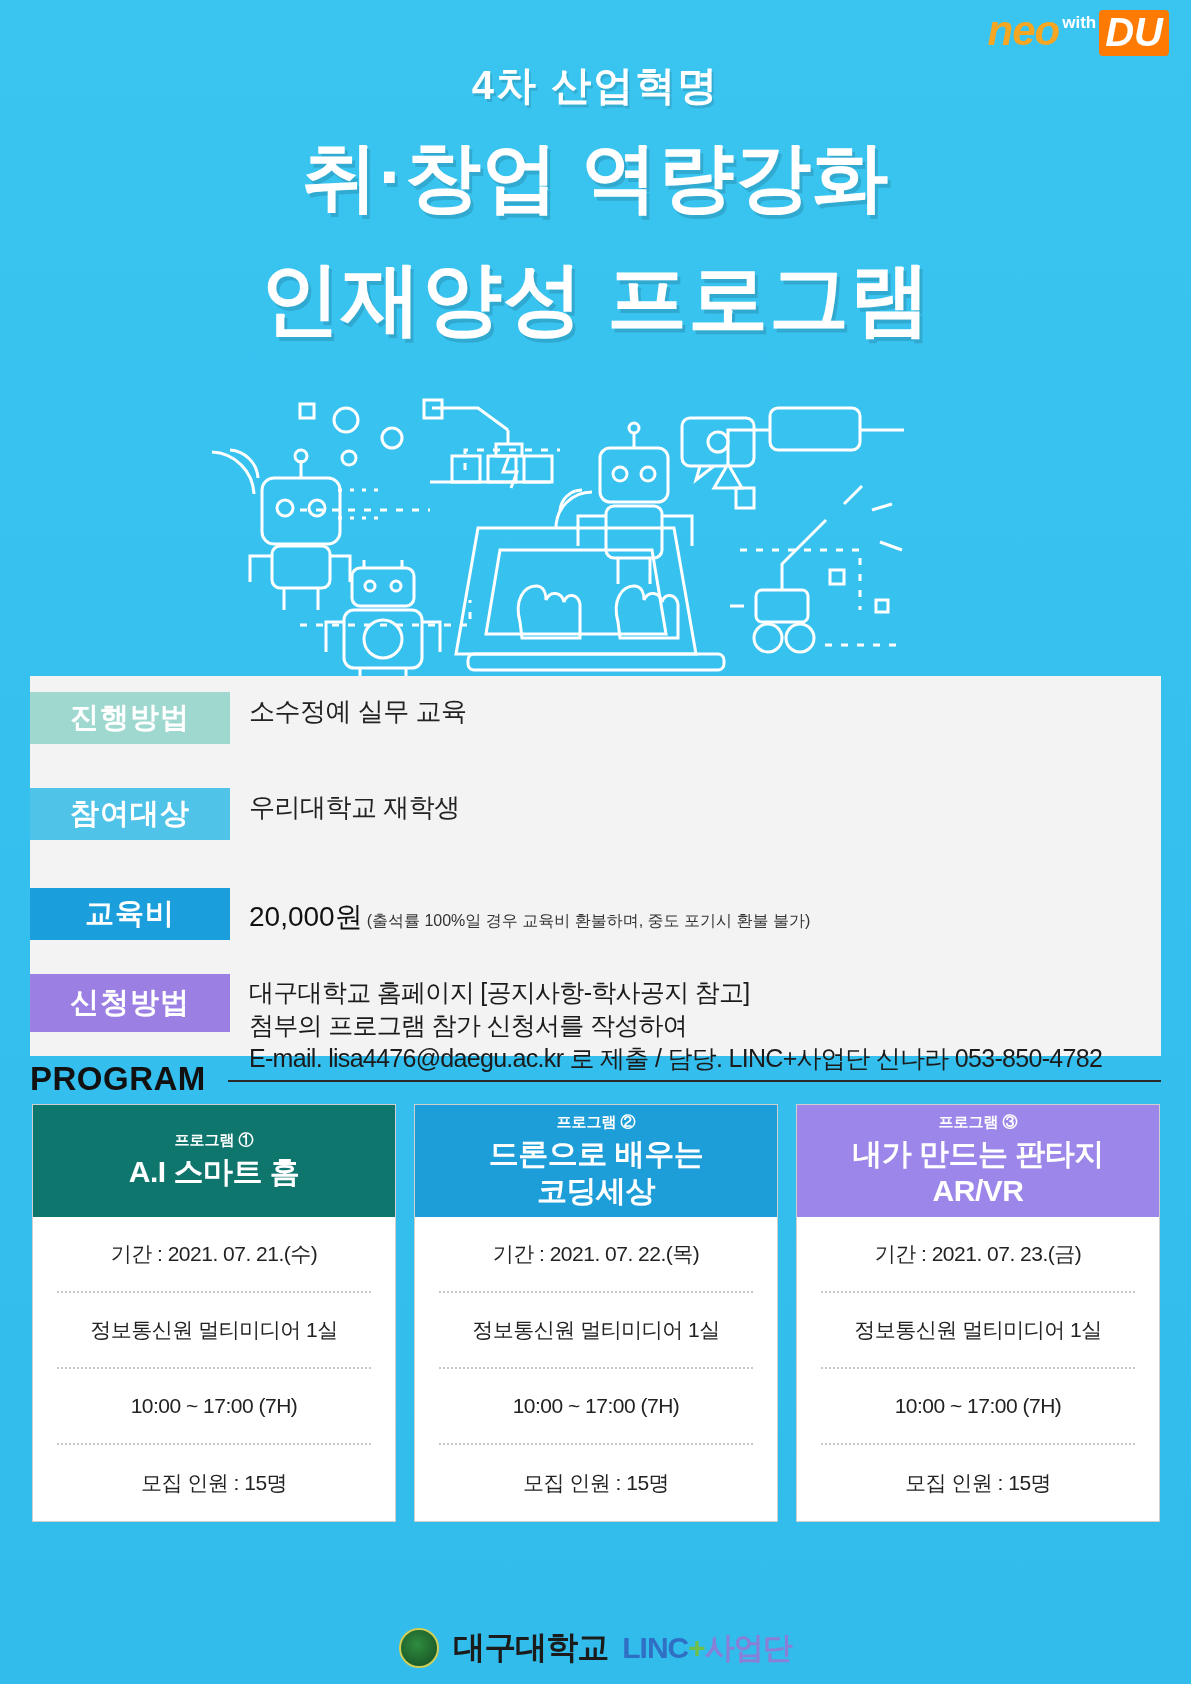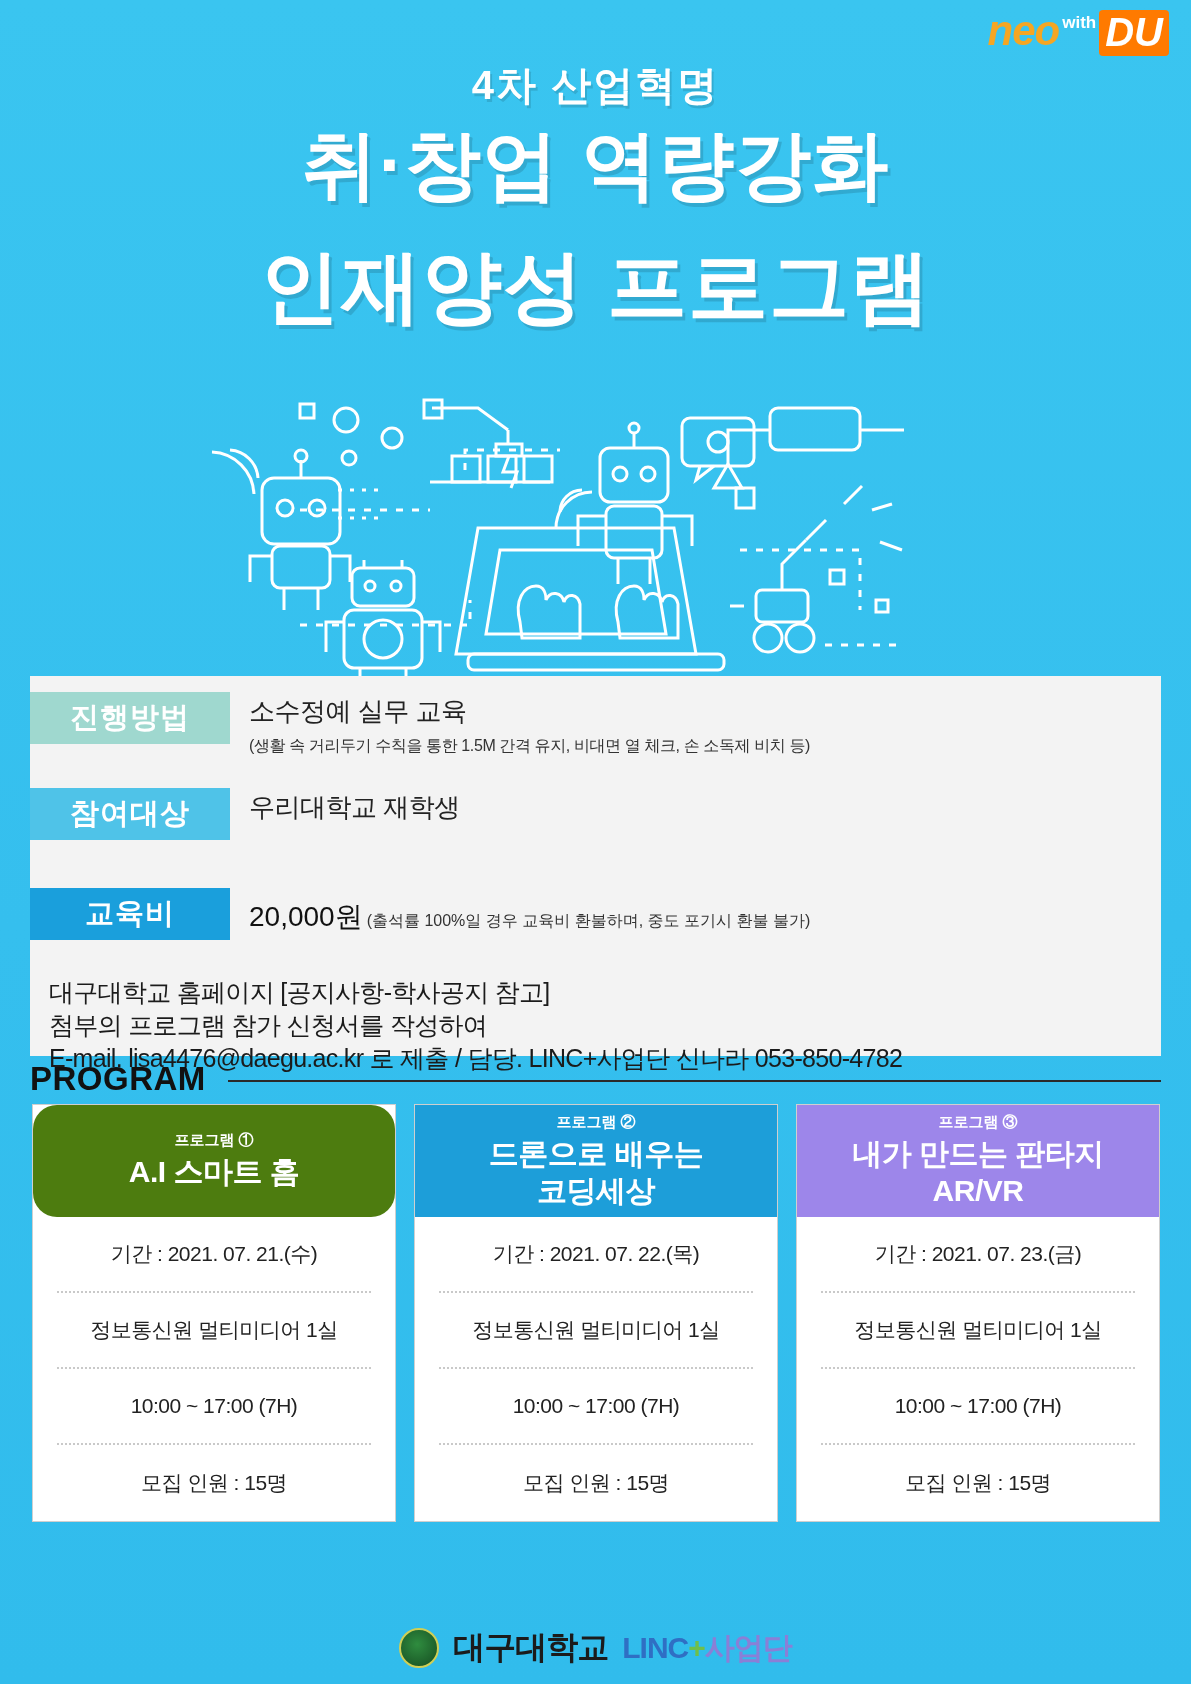--- a/index.html
+++ b/index.html
@@ -61,21 +61,21 @@
     font-weight: 800;
   }
   .headline .sub {
     font-size: 40px;
     letter-spacing: 2px;
     text-shadow: 2px 3px 0 rgba(0,0,0,0.12);
   }
   .headline .line1 {
     font-size: 76px;
     letter-spacing: 1px;
-    margin-top: 2px;
+    margin-top: 14px;
     text-shadow: 3px 4px 0 rgba(0,0,0,0.13);
   }
   .headline .line2 {
     font-size: 80px;
     letter-spacing: 1px;
     margin-top: 16px;
     text-shadow: 3px 4px 0 rgba(0,0,0,0.13);
   }
 
   
@@ -182,21 +182,21 @@
     flex-direction: column;
   }
   .card-head {
     height: 112px;
     display: flex;
     flex-direction: column;
     align-items: center;
     justify-content: center;
     color: #ffffff;
   }
-  .c1 { background: #4d7c0f; border-radius: 24px; }
+  .c1 { background: #0f766e; }
   .c2 { background: #1d9ed9; }
   .c3 { background: #9d86ea; }
   .card-tag { font-size: 15px; font-weight: 700; margin-bottom: 4px; }
   .card-title {
     font-size: 30px;
     font-weight: 600;
     line-height: 1.22;
     text-align: center;
     letter-spacing: -0.5px;
   }
@@ -358,40 +358,40 @@
       <path d="M880 182 l22 8"></path>
     </g>
   </svg>
 
   <div class="info-card">
 
     <div class="info-row" style="top:16px;">
       <div class="info-label lb-1">진행방법</div>
       <div class="info-body">
         <div class="info-title">소수정예 실무 교육</div>
-        <div class="info-note">(생활 속 거리두기 수칙을 통한 1.5M 간격 유지, 비대면 열 체크, 손 소독제 비치 등)</div>
       </div>
     </div>
 
     <div class="info-row" style="top:112px;">
       <div class="info-label lb-2">참여대상</div>
       <div class="info-body">
         <div class="info-title">우리대학교 재학생</div>
       </div>
     </div>
 
     <div class="info-row" style="top:212px;">
       <div class="info-label lb-3">교육비</div>
       <div class="info-body fee-line">
         <span class="fee-amount">20,000원</span>
         <span class="fee-note">(출석률 100%일 경우 교육비 환불하며, 중도 포기시 환불 불가)</span>
       </div>
     </div>
 
     <div class="info-row" style="top:298px;">
+      <div class="info-label lb-4" style="min-height:58px;">신청방법</div>
       <div class="info-body">
         <div class="apply-text" style="white-space:pre-line;">대구대학교 홈페이지 [공지사항-학사공지 참고]
 첨부의 프로그램 참가 신청서를 작성하여
 E-mail. lisa4476@daegu.ac.kr 로 제출 / 담당. LINC+사업단 신나라 053-850-4782</div>
       </div>
     </div>
   </div>
 
   <div class="program-heading">
     <h2>PROGRAM</h2>

